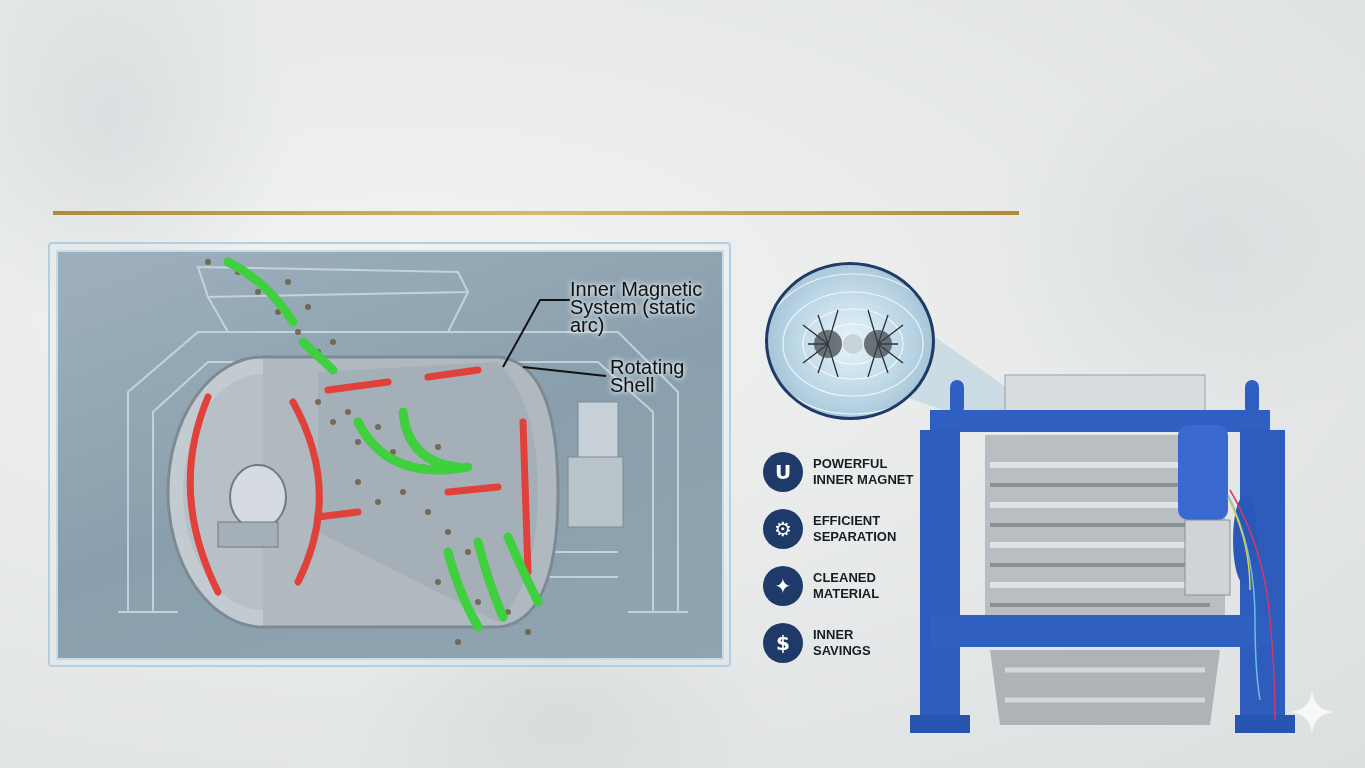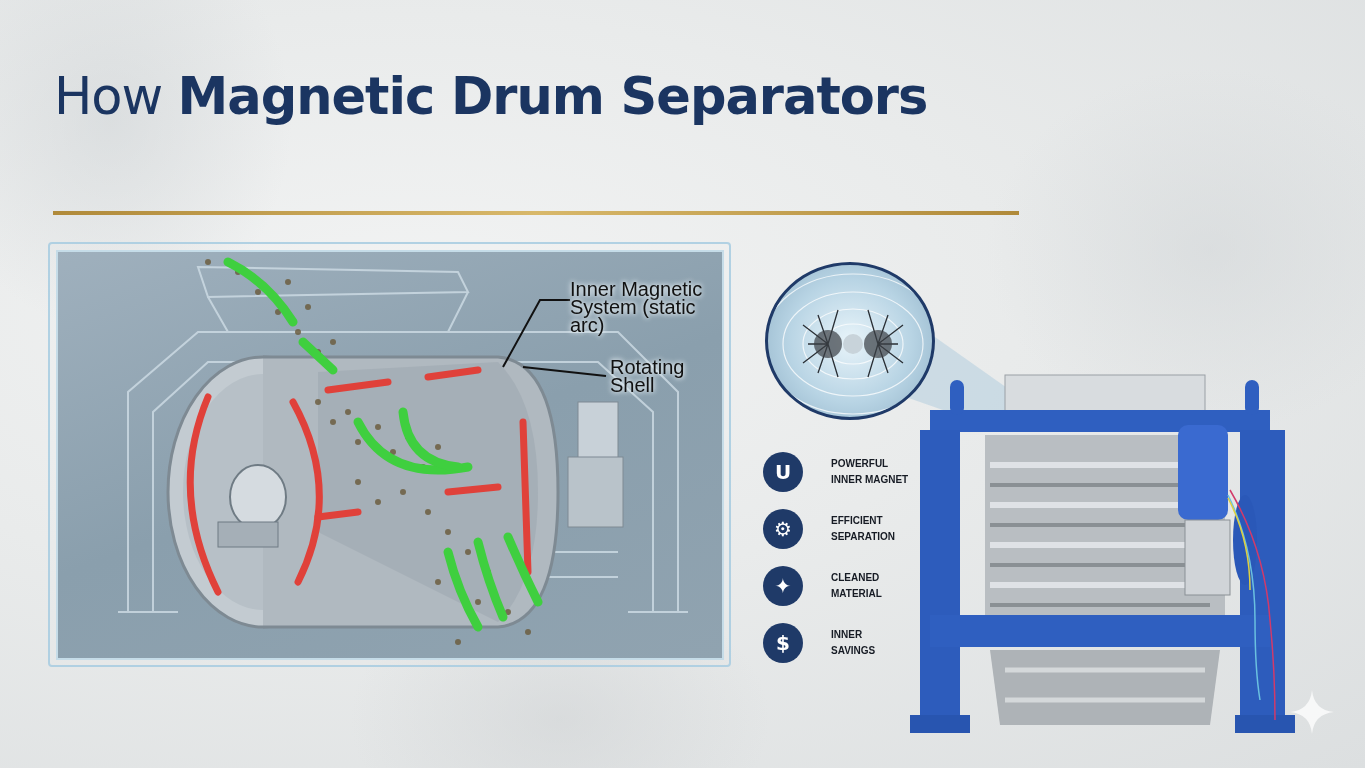--- a/index.html
+++ b/index.html
@@ -67,39 +67,38 @@
   
   .features { position: absolute; left: 763px; top: 452px; width: 170px; }
   .feature { display: flex; align-items: center; height: 40px; margin-bottom: 17px; }
   .feature-icon {
     width: 40px; height: 40px; border-radius: 50%;
     background: #1f3a68; color: #fff; flex: 0 0 40px;
     display: flex; align-items: center; justify-content: center;
     font-size: 20px; font-weight: bold;
   }
   .feature-text {
-    margin-left: 28px; font-family: "Liberation Sans", sans-serif;
-    font-weight: bold; font-size: 10px; line-height: 16px; color: #161b24;
+    margin-left: 10px; font-family: "Liberation Sans", sans-serif;
+    font-weight: bold; font-size: 13px; line-height: 16px; color: #161b24;
     white-space: pre-line;
   }
 
   
   .machine { position: absolute; left: 910px; top: 370px; width: 395px; height: 375px; }
 
   .sparkle {
     position: absolute; left: 1288px; top: 688px; width: 48px; height: 48px;
   }
 </style>
 </head>
 <body>
 
 <div class="bg-blur"></div>
 
 <div class="title">
-  <div><span class="light">How </span><span class="bold-navy">Magnetic Drum Separators</span></div>
 </div>
 <div class="title-rule"></div>
 
 <div class="diagram-frame"></div>
 <div class="diagram">
   <svg width="668" height="410" viewBox="0 0 668 410">
 
     <g fill="none" stroke="#cfdde6" stroke-width="2" opacity="0.8">
       <path d="M70 360 L70 140 L140 80 L560 80 L620 140 L620 360"></path>
       <path d="M95 360 L95 160 L150 110 L540 110 L595 160 L595 360"></path>

